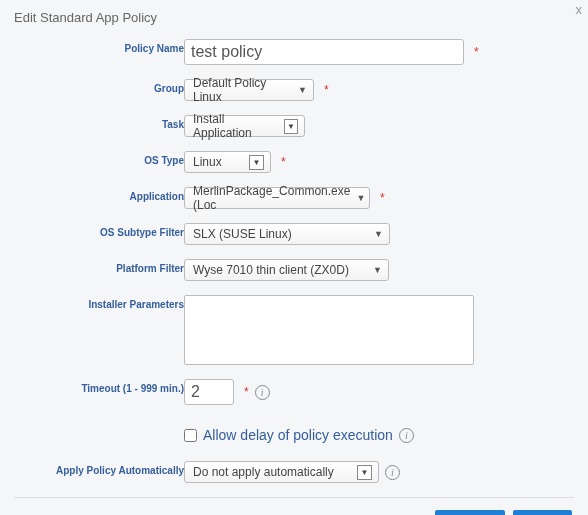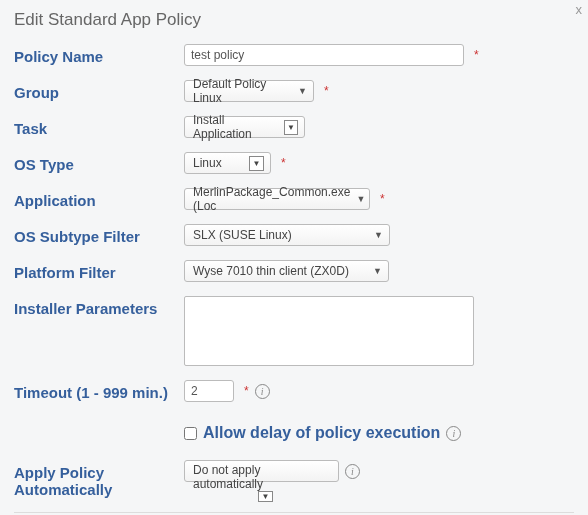--- a/index.html
+++ b/index.html
@@ -8,21 +8,21 @@
   background: #f5f6f7;
   width: 588px;
   height: 515px;
   position: relative;
   color: #333;
 }
 .dialog {
   padding: 8px 14px 14px 14px;
 }
 .title {
-  font-size: 17px;
+  font-size: 13px;
   color: #666;
   font-weight: normal;
   margin-bottom: 14px;
   margin-top: 2px;
 }
 .close-x {
   position: absolute;
   top: 2px;
   right: 6px;
   color: #999;
@@ -30,37 +30,38 @@
   cursor: pointer;
 }
 .form-row {
   display: flex;
   align-items: flex-start;
   margin-bottom: 14px;
 }
 .form-row.tight { margin-bottom: 22px; }
 .label {
   width: 170px;
-  font-size: 15px;
+  font-size: 10px;
   font-weight: bold;
   color: #355f9c;
   padding-top: 4px;
+  text-align: right;
 }
 .field {
   display: flex;
   align-items: center;
   gap: 6px;
 }
 .req {
   color: #c33;
   font-size: 12px;
   margin-left: 4px;
 }
 input[type="text"] {
-  font-size: 12px;
+  font-size: 16px;
   padding: 3px 6px;
   border: 1px solid #bbb;
   border-radius: 3px;
   background: #fff;
   color: #555;
 }
 .wide-input { width: 280px; }
 .small-input { width: 50px; }
 textarea {
   width: 290px;
@@ -100,21 +101,21 @@
   font-size: 8px;
   margin-left: 6px;
   background: #fff;
 }
 .w130 { width: 130px; }
 .w115 { width: 121px; }
 .w85  { width: 87px;  }
 .w190 { width: 186px; }
 .w178 { width: 206px; }
 .w205 { width: 205px; }
-.w165 { width: 155px; flex-direction: column; }
+.w165 { width: 195px; }
 .info-icon {
   width: 15px; height: 15px;
   border: 1.2px solid #888;
   border-radius: 50%;
   display: inline-flex;
   align-items: center;
   justify-content: center;
   font-size: 10px;
   color: #888;
   font-style: italic;
@@ -122,22 +123,22 @@
 }
 .checkbox-row {
   display: flex;
   align-items: center;
   gap: 6px;
   margin-left: 170px;
   margin-bottom: 18px;
 }
 .checkbox-row input { width: 13px; height: 13px; }
 .checkbox-label {
-  font-size: 16px;
-  font-weight: bold;
+  font-size: 14px;
+  font-weight: normal;
   color: #355f9c;
 }
 hr.divider {
   border: none;
   border-top: 1px solid #ddd;
   margin: 6px 0 12px 0;
 }
 .footer {
   display: flex;
   justify-content: flex-end;

